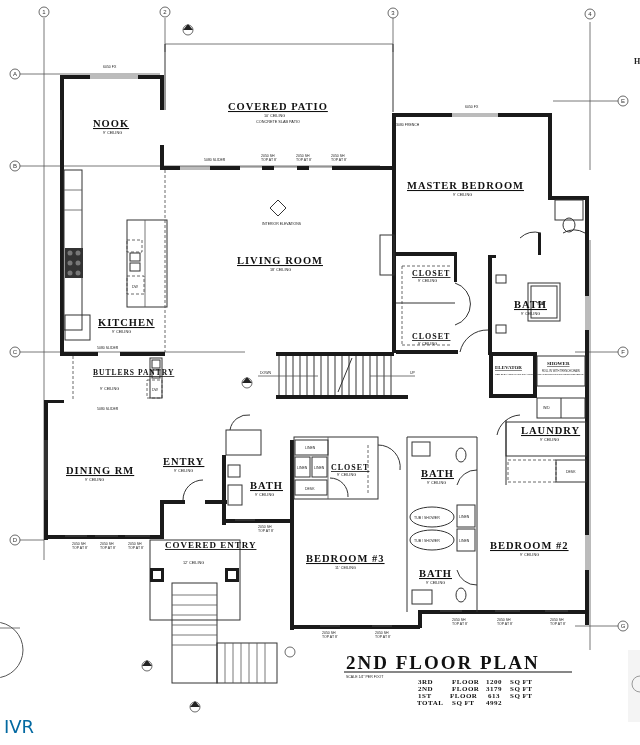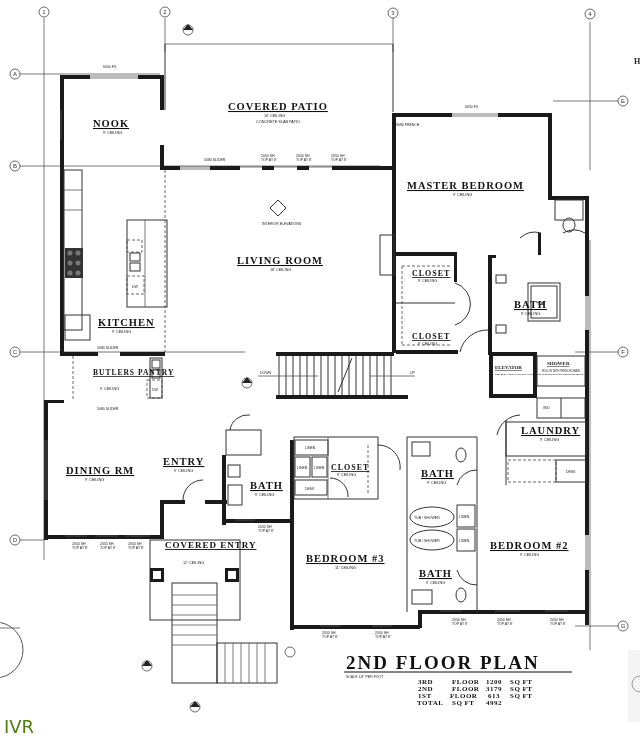--- a/index.html
+++ b/index.html
@@ -10,21 +10,21 @@
   .thin2 { stroke:#555; stroke-width:0.8; fill:none; }
   .grid { stroke:#555; stroke-width:0.8; fill:none; }
   .dash { stroke:#444; stroke-width:0.8; fill:none; stroke-dasharray:3 2; }
   .bubble { fill:#fff; stroke:#444; stroke-width:0.8; }
   .room { font-family:"Liberation Serif", serif; font-weight:bold; font-size:10.5px; letter-spacing:1px; fill:#111; text-decoration:underline; }
   .sub { font-family:"Liberation Sans", sans-serif; font-size:3.8px; fill:#222; }
   .tiny { font-family:"Liberation Sans", sans-serif; font-size:3.5px; fill:#222; }
   .gridlbl { font-family:"Liberation Sans", sans-serif; font-size:6px; fill:#333; text-anchor:middle; }
   .title { font-family:"Liberation Serif", serif; font-weight:bold; font-size:19px; letter-spacing:2px; fill:#111; }
   .sqft { font-family:"Liberation Serif", serif; font-weight:bold; font-size:7px; fill:#111; letter-spacing:0.5px; }
-  .watermark { position:absolute; left:4px; top:716px; font-family:"DejaVu Sans", sans-serif; font-size:18px; color:#4d7c0f; }
+  .watermark { position:absolute; left:4px; top:716px; font-family:"DejaVu Sans", sans-serif; font-size:18px; color:#0369a1; }
   .edge-frag { font-family:"Liberation Serif", serif; font-size:8px; font-weight:bold; fill:#222; }
 </style>
 </head>
 <body>
 
 <svg id="plan" viewBox="0 0 640 745" xmlns="http://www.w3.org/2000/svg">
 
   <g>
     <line class="grid" x1="44" y1="18" x2="44" y2="560"></line>
     <line class="grid" x1="165" y1="18" x2="165" y2="52"></line>

